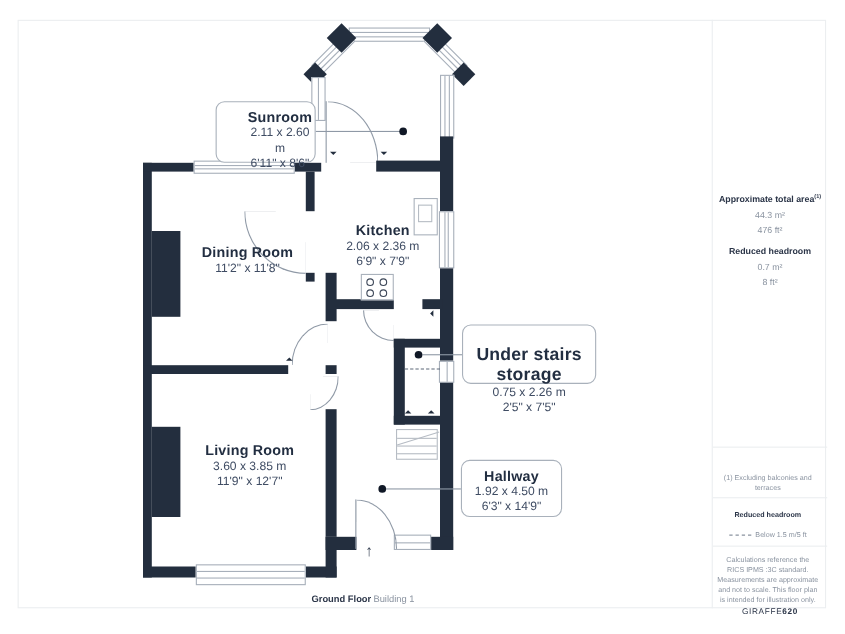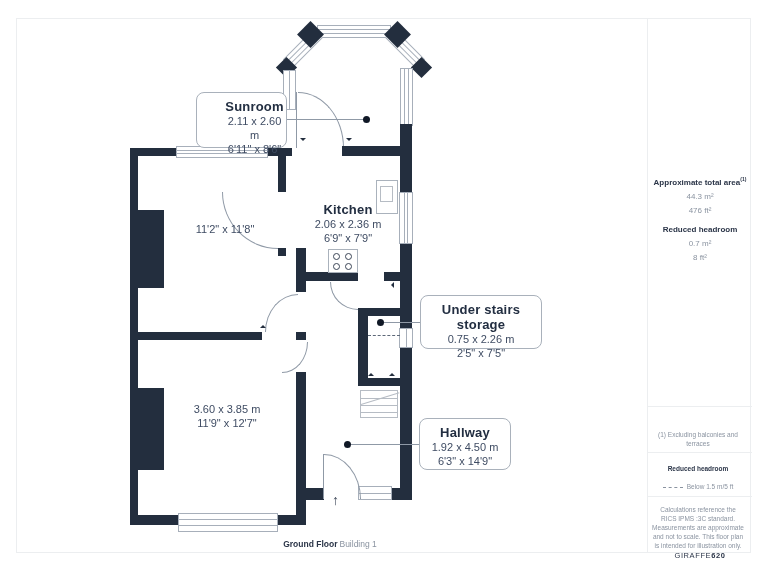--- a/index.html
+++ b/index.html
@@ -145,36 +145,38 @@
   <div class="leader" style="left:350px;top:444px;width:69px;"></div>
   <div class="dot" style="left:344px;top:441px;"></div>
 
   <div class="callout" style="left:196px;top:92px;width:91px;height:56px;padding-left:26px;">
     <div class="rname">Sunroom</div>
     <div class="rdim">2.11 x 2.60 m</div>
     <div class="rdim">6'11" x 8'6"</div>
   </div>
 
   <div class="room-label" style="left:150px;top:222px;width:150px;">
+    <div class="rname">Dining Room</div>
     <div class="rdim">11'2" x 11'8"</div>
   </div>
 
   <div class="room-label" style="left:292px;top:202px;width:112px;">
     <div class="rname">Kitchen</div>
     <div class="rdim">2.06 x 2.36 m</div>
     <div class="rdim">6'9" x 7'9"</div>
   </div>
 
   <div class="callout" style="left:420px;top:295px;width:122px;height:54px;">
-    <div class="rname" style="font-size:13px;">Under stairs storage</div>
+    <div class="rname" style="font-size:16px;margin-top:12px;">Under stairs storage</div>
     <div class="rdim">0.75 x 2.26 m</div>
     <div class="rdim">2'5" x 7'5"</div>
   </div>
 
   <div class="room-label" style="left:152px;top:402px;width:150px;">
+    <div class="rname">Living Room</div>
     <div class="rdim">3.60 x 3.85 m</div>
     <div class="rdim">11'9" x 12'7"</div>
   </div>
 
   <div class="callout" style="left:419px;top:418px;width:92px;height:52px;">
     <div class="rname">Hallway</div>
     <div class="rdim">1.92 x 4.50 m</div>
     <div class="rdim">6'3" x 14'9"</div>
   </div>
 </div>

